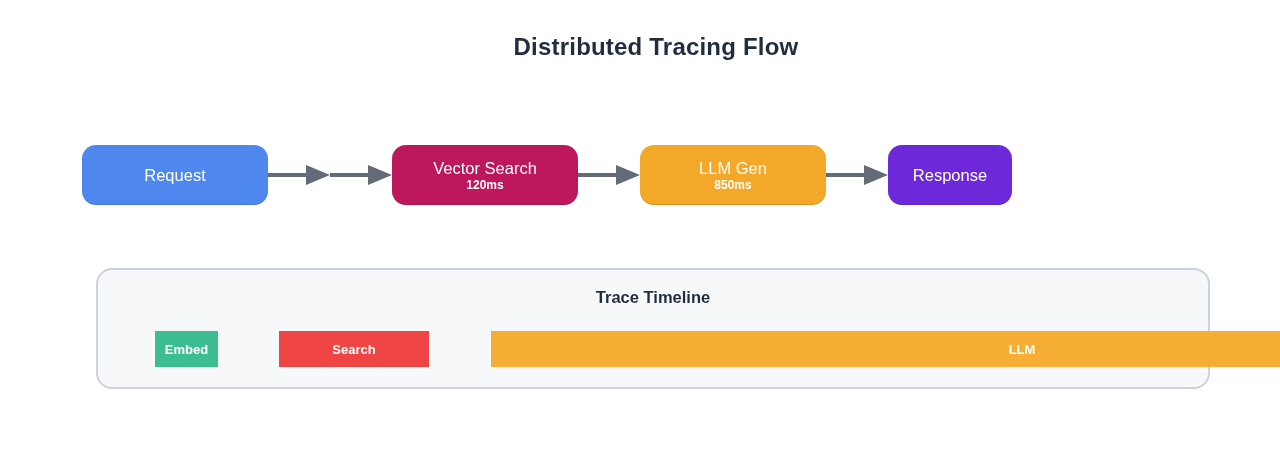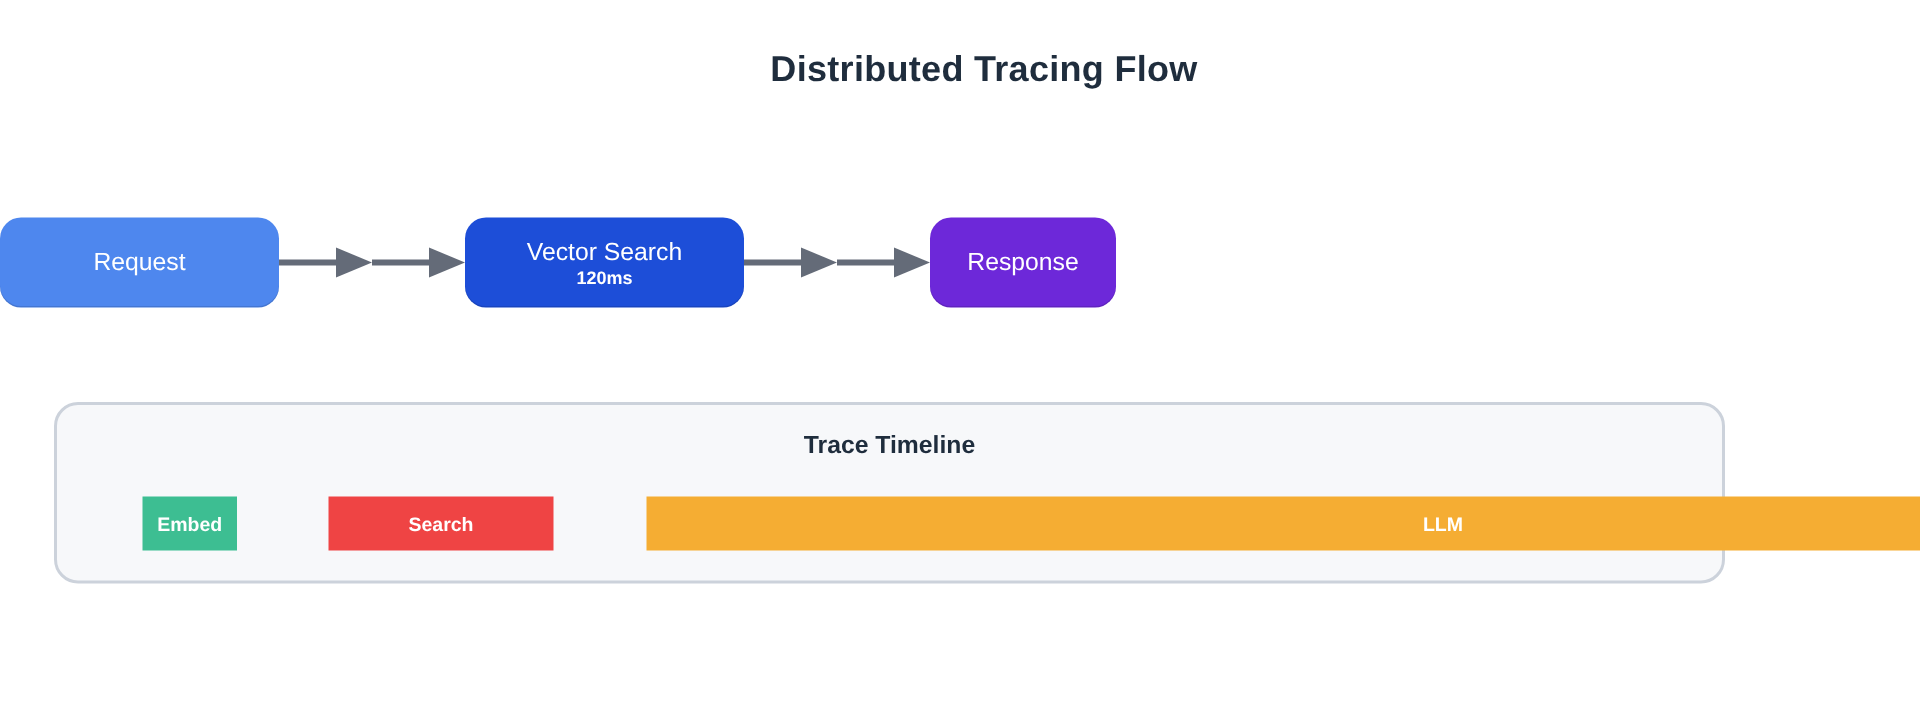--- a/index.html
+++ b/index.html
@@ -16,20 +16,21 @@
     font-size: 24px;
     font-weight: 700;
     color: #1f2d3d;
     line-height: 30px;
     letter-spacing: 0.2px;
     padding-left: 32px;
   }
   
   .flow-row {
     margin-top: 83px;
+    margin-left: 82px;
     height: 60px;
     display: flex;
     align-items: center;
   }
   .flow-node {
     height: 60px;
     border-radius: 14px;
     display: flex;
     flex-direction: column;
     align-items: center;
@@ -63,21 +64,21 @@
   .flow-arrow .arrow-head {
     width: 0; height: 0;
     border-top: 10px solid transparent;
     border-bottom: 10px solid transparent;
     border-left: 24px solid #646b78;
   }
   
   .timeline-panel {
     position: relative;
     margin-top: 63px;
-    margin-left: 36px;
+    margin-left: 96px;
     width: 1114px;
     height: 121px;
     background: #f7f8fa;
     border: 2px solid #ccd2db;
     border-radius: 16px;
   }
   .timeline-title {
     margin-top: 18px;
     text-align: center;
     font-size: 16.5px;
@@ -115,30 +116,34 @@
     <span class="arrow-line"></span>
     <span class="arrow-head"></span>
   </div>
 
 
   <div class="flow-arrow">
     <span class="arrow-line"></span>
     <span class="arrow-head"></span>
   </div>
 
-  <div class="flow-node" style="width: 186px; background: #1d4ed8;">
+  <div class="flow-node" style="width: 186px; background: #be185d;">
     <span class="node-label">Vector Search</span>
     <span class="node-sublabel">120ms</span>
   </div>
 
   <div class="flow-arrow">
     <span class="arrow-line"></span>
     <span class="arrow-head"></span>
   </div>
 
+  <div class="flow-node" style="width: 186px; background: rgb(243, 168, 41);">
+    <span class="node-label">LLM Gen</span>
+    <span class="node-sublabel">850ms</span>
+  </div>
 
   <div class="flow-arrow">
     <span class="arrow-line"></span>
     <span class="arrow-head"></span>
   </div>
 
   <div class="flow-node" style="width: 124px; background: #6d28d9;">
     <span class="node-label">Response</span>
 
   </div>

